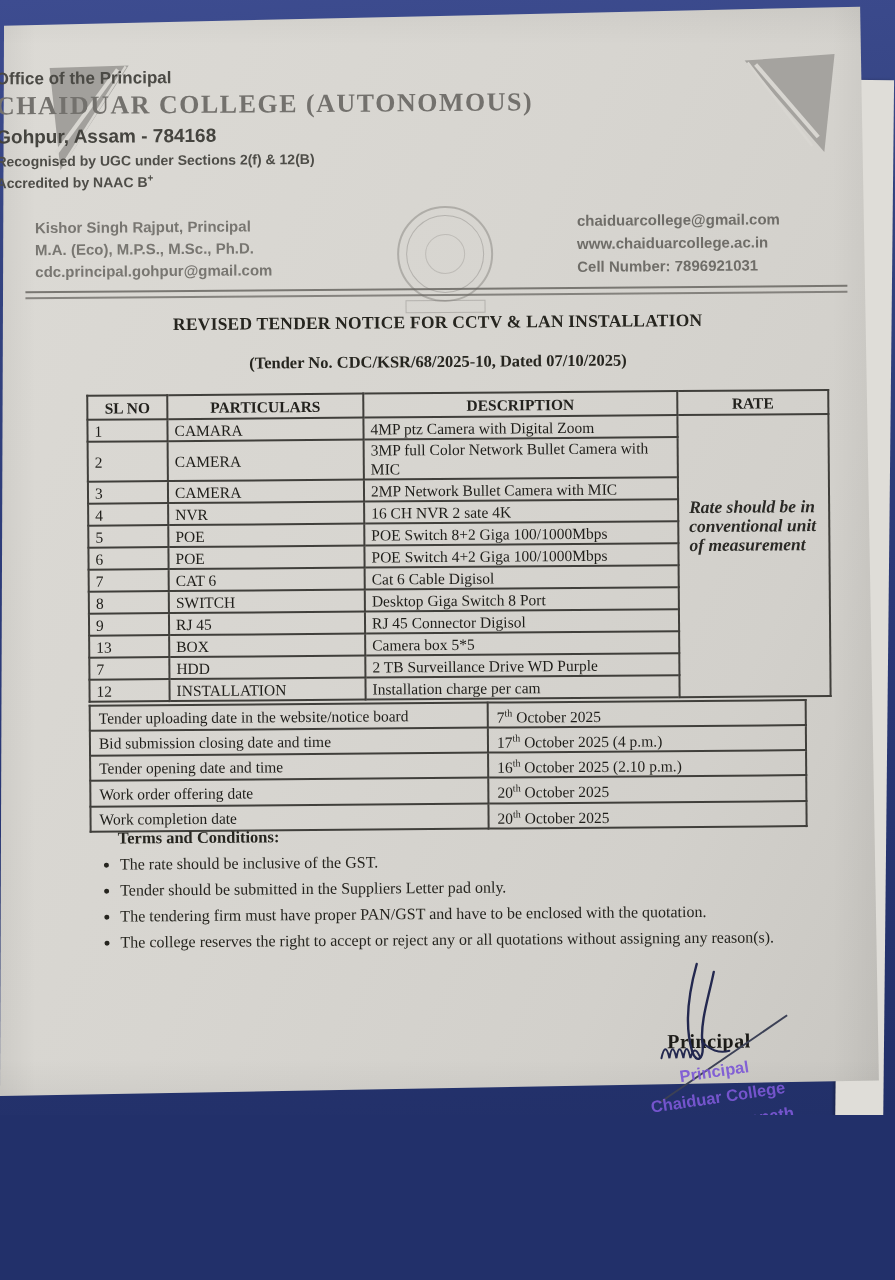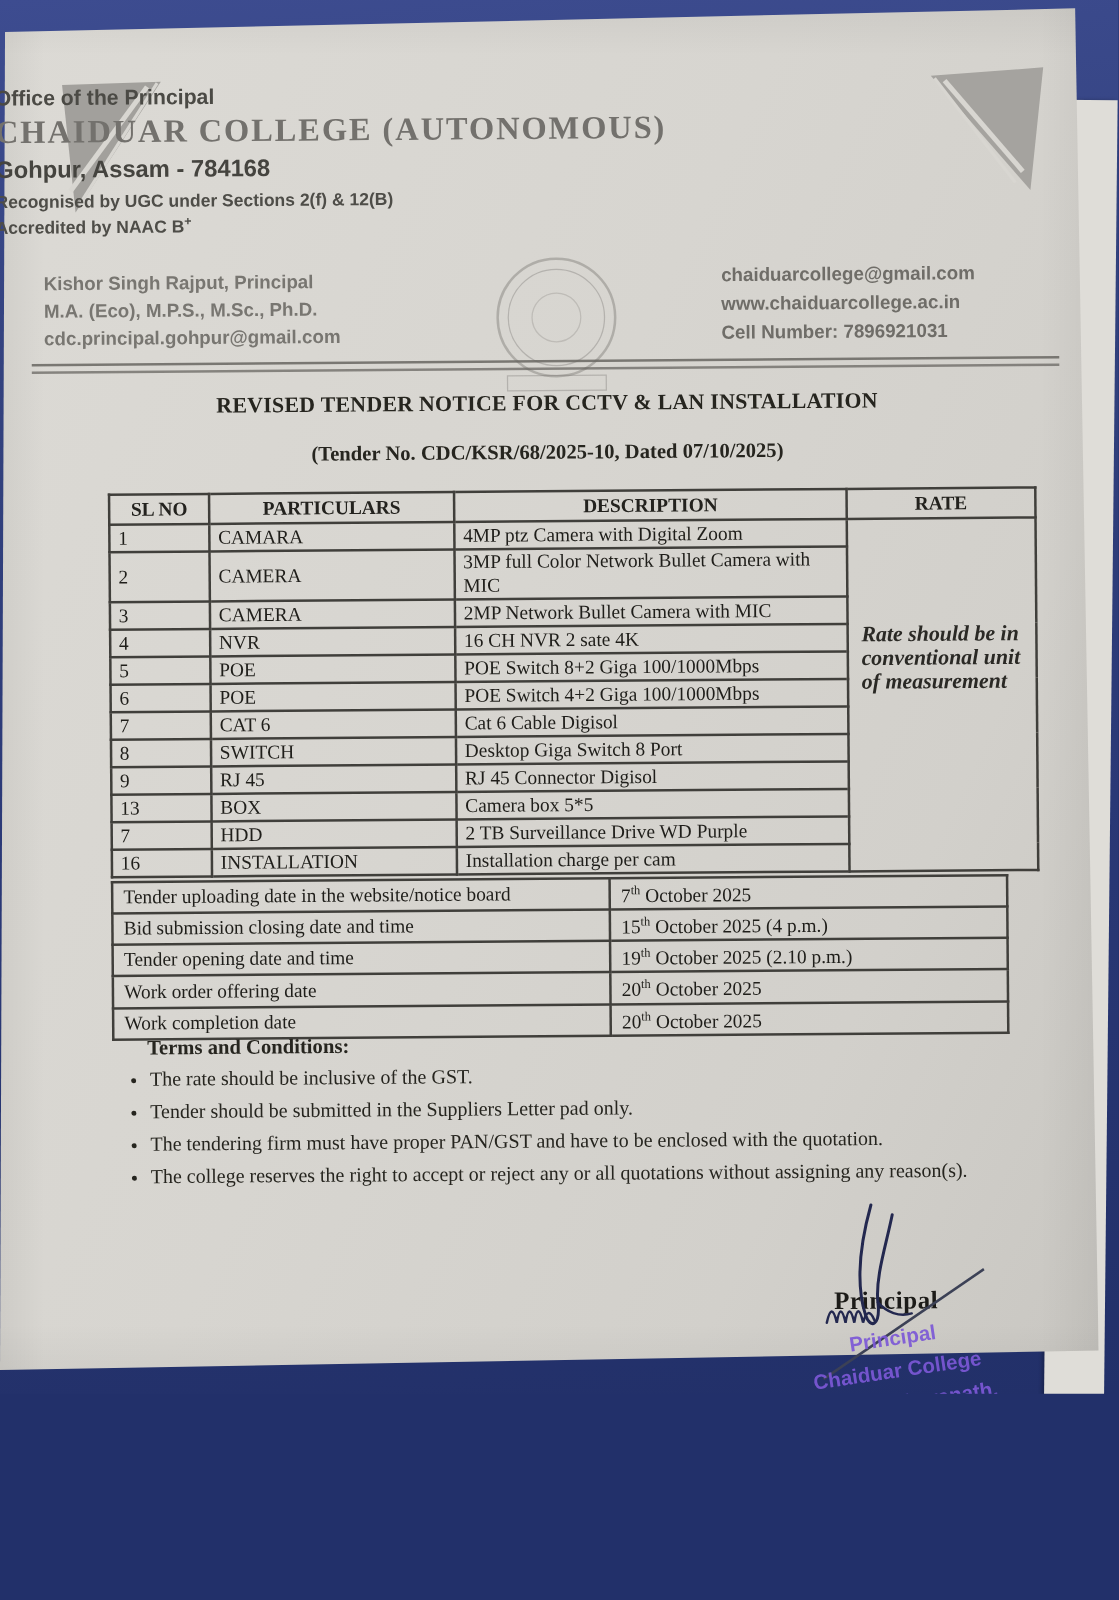--- a/index.html
+++ b/index.html
@@ -215,40 +215,40 @@
         <td>13</td>
         <td>BOX</td>
         <td>Camera box 5*5</td>
       </tr>
       <tr>
         <td>7</td>
         <td>HDD</td>
         <td>2 TB Surveillance Drive WD Purple</td>
       </tr>
       <tr>
-        <td>16</td>
+        <td>12</td>
         <td>INSTALLATION</td>
         <td>Installation charge per cam</td>
       </tr>
     </tbody>
       </table>
 
     <table class="sched-table">
       <tbody>
           <tr>
         <td class="c-label">Tender uploading date in the website/notice board</td>
         <td class="c-val"><span>7</span><sup>th</sup><span> October 2025</span></td>
       </tr>
       <tr>
         <td class="c-label">Bid submission closing date and time</td>
-        <td class="c-val"><span>15</span><sup>th</sup><span> October 2025 (4 p.m.)</span></td>
+        <td class="c-val"><span>17</span><sup>th</sup><span> October 2025 (4 p.m.)</span></td>
       </tr>
       <tr>
         <td class="c-label">Tender opening date and time</td>
-        <td class="c-val"><span>19</span><sup>th</sup><span> October 2025 (2.10 p.m.)</span></td>
+        <td class="c-val"><span>16</span><sup>th</sup><span> October 2025 (2.10 p.m.)</span></td>
       </tr>
       <tr>
         <td class="c-label">Work order offering date</td>
         <td class="c-val"><span>20</span><sup>th</sup><span> October 2025</span></td>
       </tr>
       <tr>
         <td class="c-label">Work completion date</td>
         <td class="c-val"><span>20</span><sup>th</sup><span> October 2025</span></td>
       </tr>
     </tbody>

